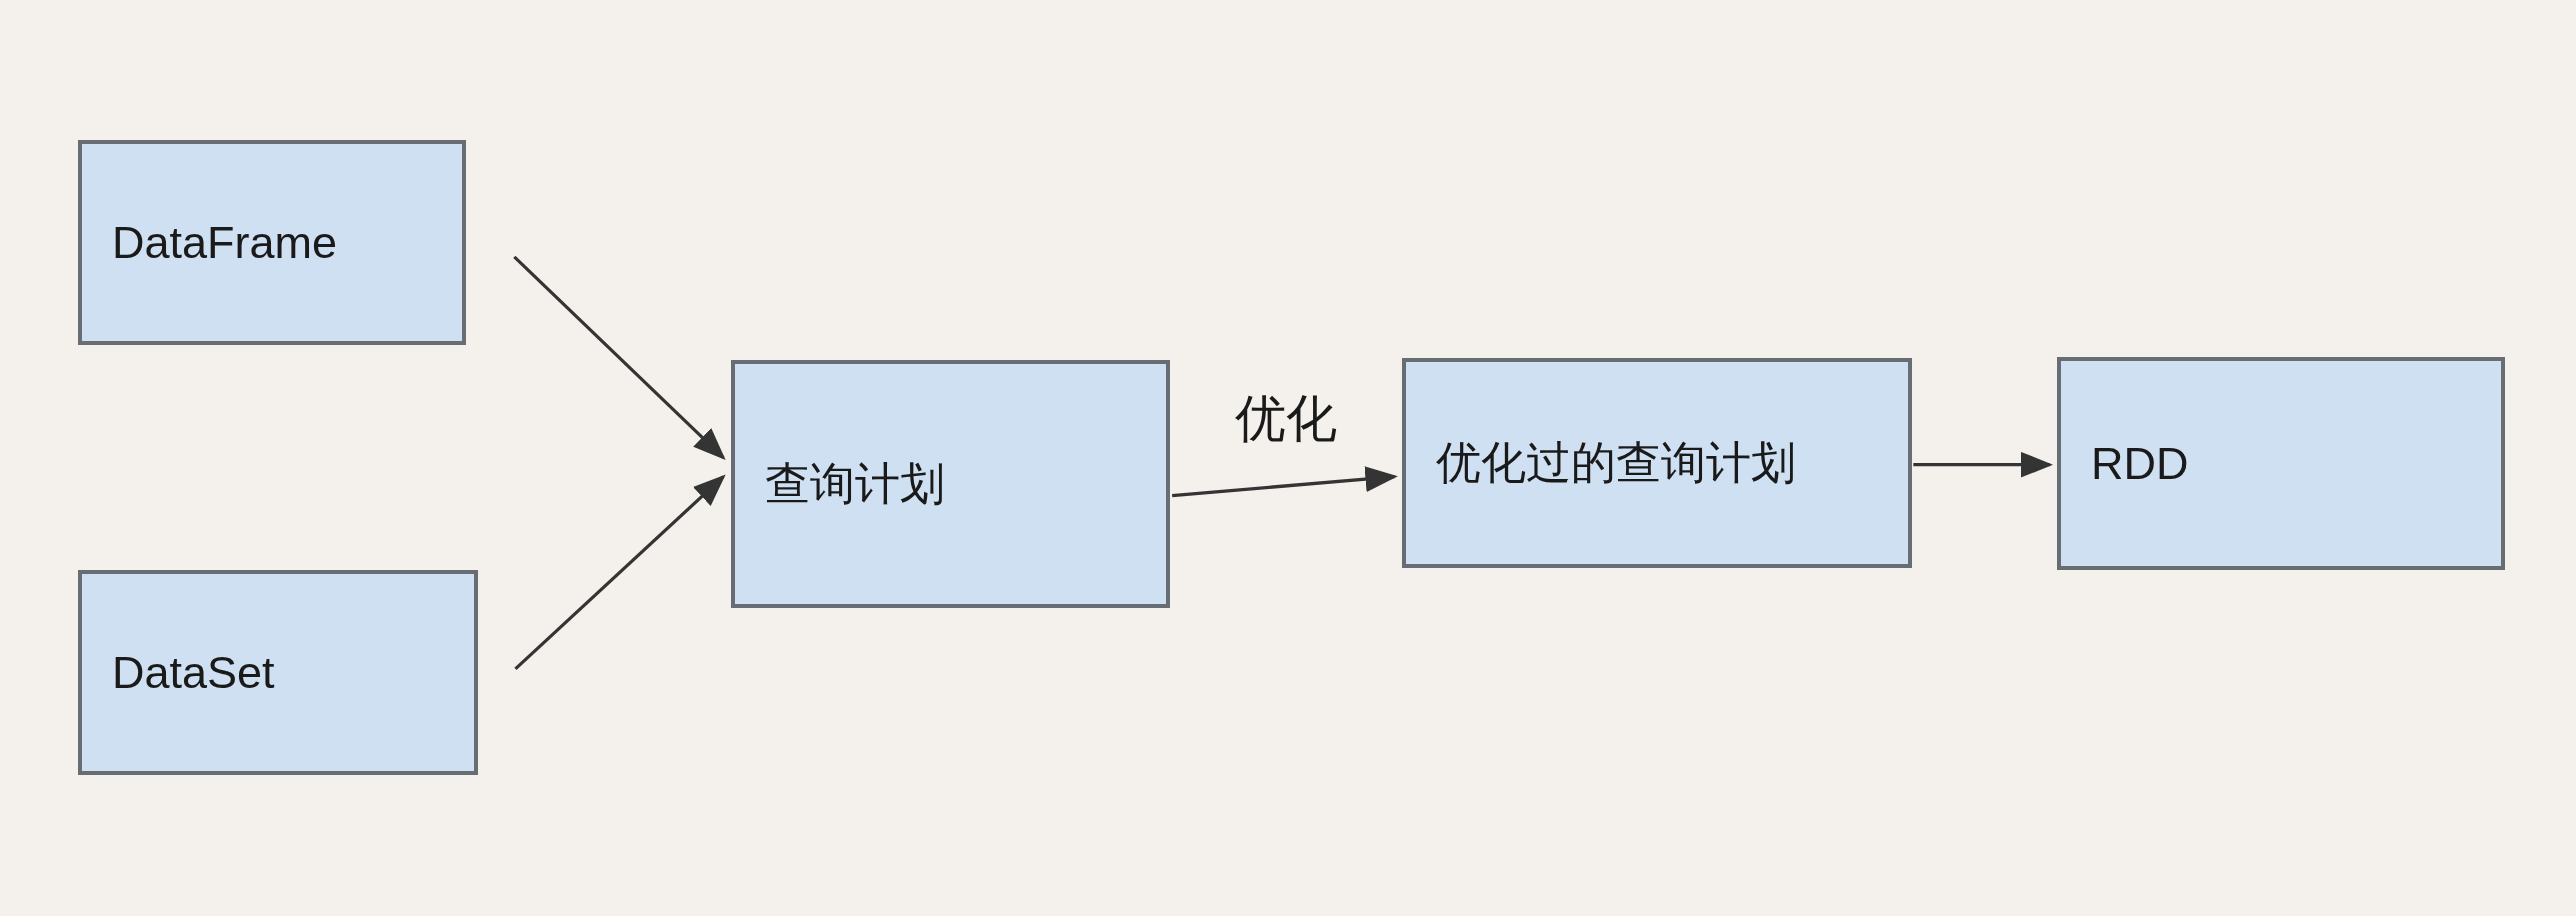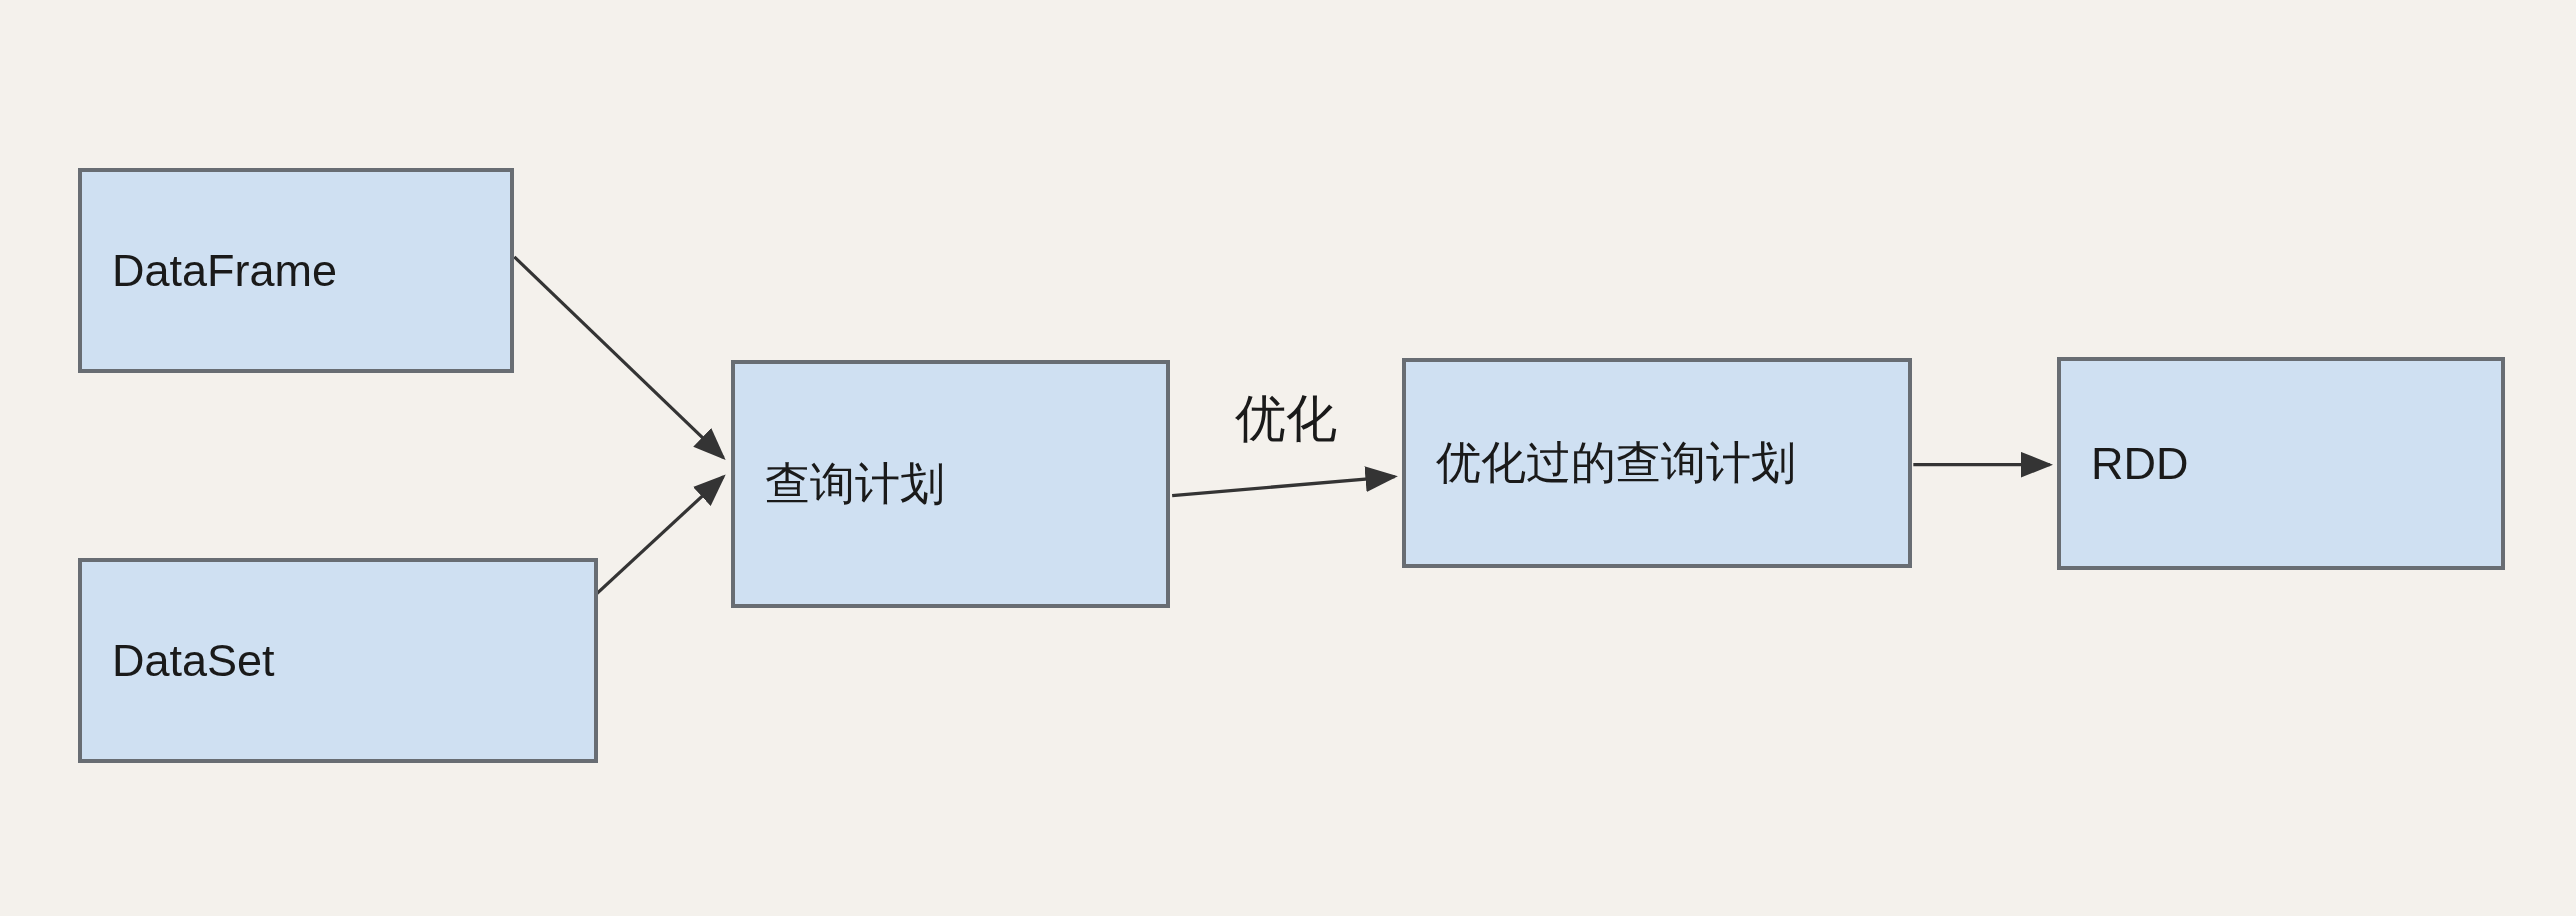--- a/index.html
+++ b/index.html
@@ -16,22 +16,22 @@
     box-sizing: border-box;
     background: var(--node-fill, #cfe0f2);
     border: 4.9px solid var(--node-border, #686d73);
     display: flex;
     align-items: center;
     padding-left: 30px;
     font-size: 45px;
     color: var(--text, #1a1a1a);
     white-space: nowrap;
   }
-  .node-dataframe { left: 78px;  top: 168px;  width: 436px; height: 205px; }
-  .node-dataset   { left: 78px;  top: 558px; width: 520px; height: 205px; }
+  .node-dataframe { left: 78px;  top: 140px;  width: 388px; height: 205px; }
+  .node-dataset   { left: 78px;  top: 570px; width: 400px; height: 205px; }
   .node-query-plan{ left: 731px; top: 360px;  width: 439px; height: 248px; }
   .node-optimized { left: 1402px; top: 358px;  width: 510px; height: 210px; }
   .node-rdd       { left: 2057px; top: 357px;  width: 448px; height: 213px; }
   .edge-label {
     position: absolute;
     left: 1210px;
     top: 392px;
     width: 152px;
     text-align: center;
     font-size: 51px;

